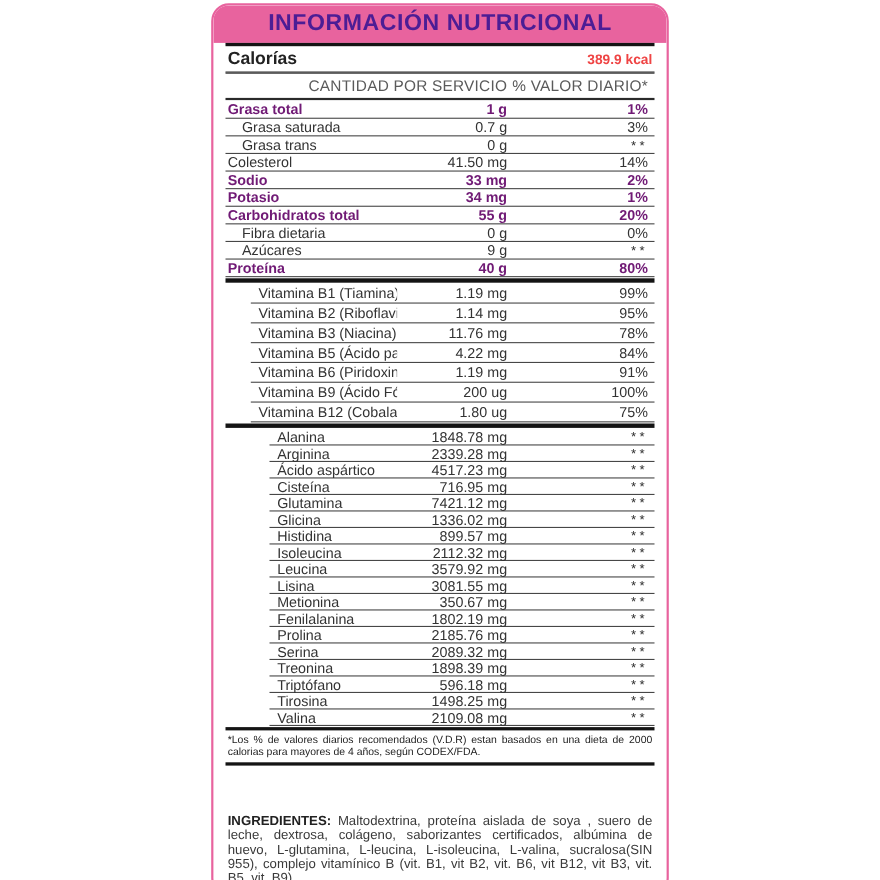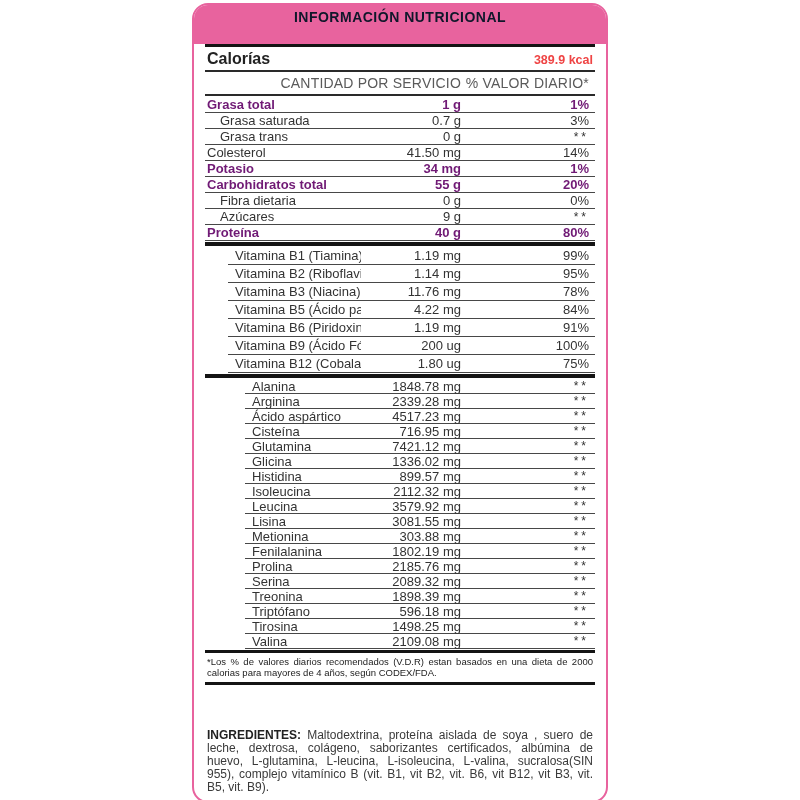--- a/index.html
+++ b/index.html
@@ -7,23 +7,23 @@
   html,body { margin:0; padding:0; }
   body {
     width:800px; height:800px; background:#fff; overflow:hidden;
     font-family:"Liberation Sans", sans-serif; color:var(--ink);
   }
   .card {
     width:416px; margin:3px auto 0; background:#fff;
     border:2px solid var(--pink); border-radius:16px; overflow:hidden;
   }
   .header {
-    background:var(--pink); color:#0f172a; text-align:center;
-    font-weight:bold; font-size:14px; letter-spacing:.5px;
-    padding:4px 0 19px;
+    background:var(--pink); color:#4c1d95; text-align:center;
+    font-weight:bold; font-size:21px; letter-spacing:.5px;
+    padding:4px 0 6px;
   }
   .serving { text-align:center; padding:2px 0 1px; font-size:13.5px; line-height:16px; color:#3a3a3a; }
   .serving b { color:#222; }
   .lbody { padding:0 11px 0; }
   .hr-thick { border-top:3px solid var(--bar); }
   .hr-bar { height:4px; background:var(--bar); margin:1px 0; }
   .hr-bar.thin { height:3px; }
   .dbl { height:2px; border-top:1px solid #2a2a2a; border-bottom:1px solid #2a2a2a; margin:1px 0; }
   .cal-row { display:flex; justify-content:space-between; align-items:baseline; padding:3px 2px 1px; }
   .cal-label { font-weight:bold; font-size:16px; color:#222; }
@@ -85,20 +85,25 @@
           <span class="c-label">Grasa trans</span>
           <span class="c-amount">0 g</span>
           <span class="c-daily stars">**</span>
         </div>
         <div class="row">
           <span class="c-label">Colesterol</span>
           <span class="c-amount">41.50 mg</span>
           <span class="c-daily">14%</span>
         </div>
         <div class="row bold">
+          <span class="c-label">Sodio</span>
+          <span class="c-amount">33 mg</span>
+          <span class="c-daily">2%</span>
+        </div>
+        <div class="row bold">
           <span class="c-label">Potasio</span>
           <span class="c-amount">34 mg</span>
           <span class="c-daily">1%</span>
         </div>
         <div class="row bold">
           <span class="c-label">Carbohidratos total</span>
           <span class="c-amount">55 g</span>
           <span class="c-daily">20%</span>
         </div>
         <div class="row indent">
@@ -204,21 +209,21 @@
           <span class="c-amount">3579.92 mg</span>
           <span class="c-daily stars">**</span>
         </div>
         <div class="row">
           <span class="c-label">Lisina</span>
           <span class="c-amount">3081.55 mg</span>
           <span class="c-daily stars">**</span>
         </div>
         <div class="row">
           <span class="c-label">Metionina</span>
-          <span class="c-amount">303.88 mg</span>
+          <span class="c-amount">350.67 mg</span>
           <span class="c-daily stars">**</span>
         </div>
         <div class="row">
           <span class="c-label">Fenilalanina</span>
           <span class="c-amount">1802.19 mg</span>
           <span class="c-daily stars">**</span>
         </div>
         <div class="row">
           <span class="c-label">Prolina</span>
           <span class="c-amount">2185.76 mg</span>

